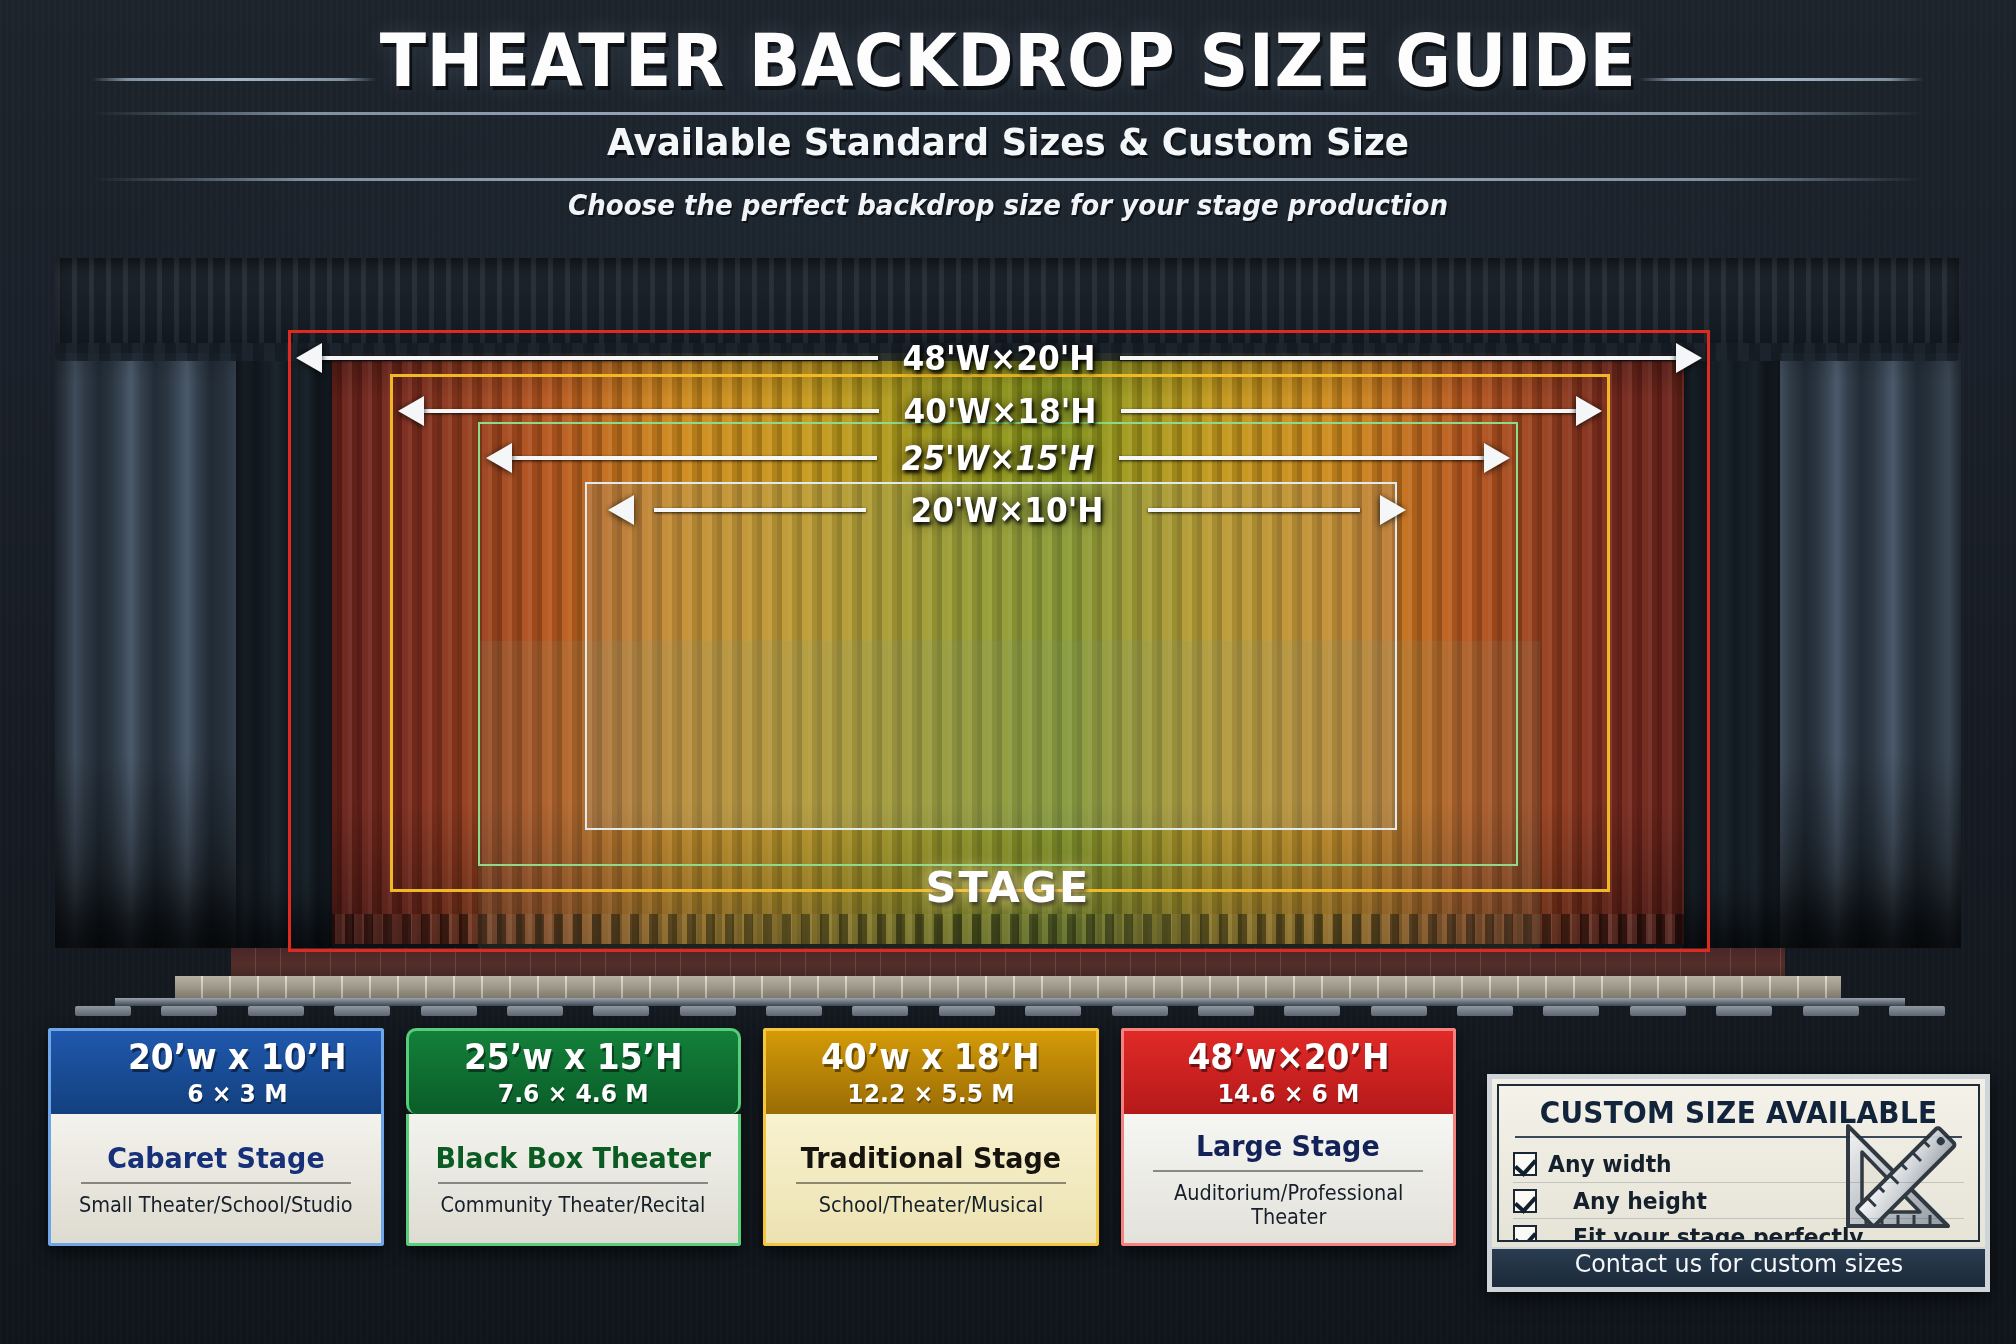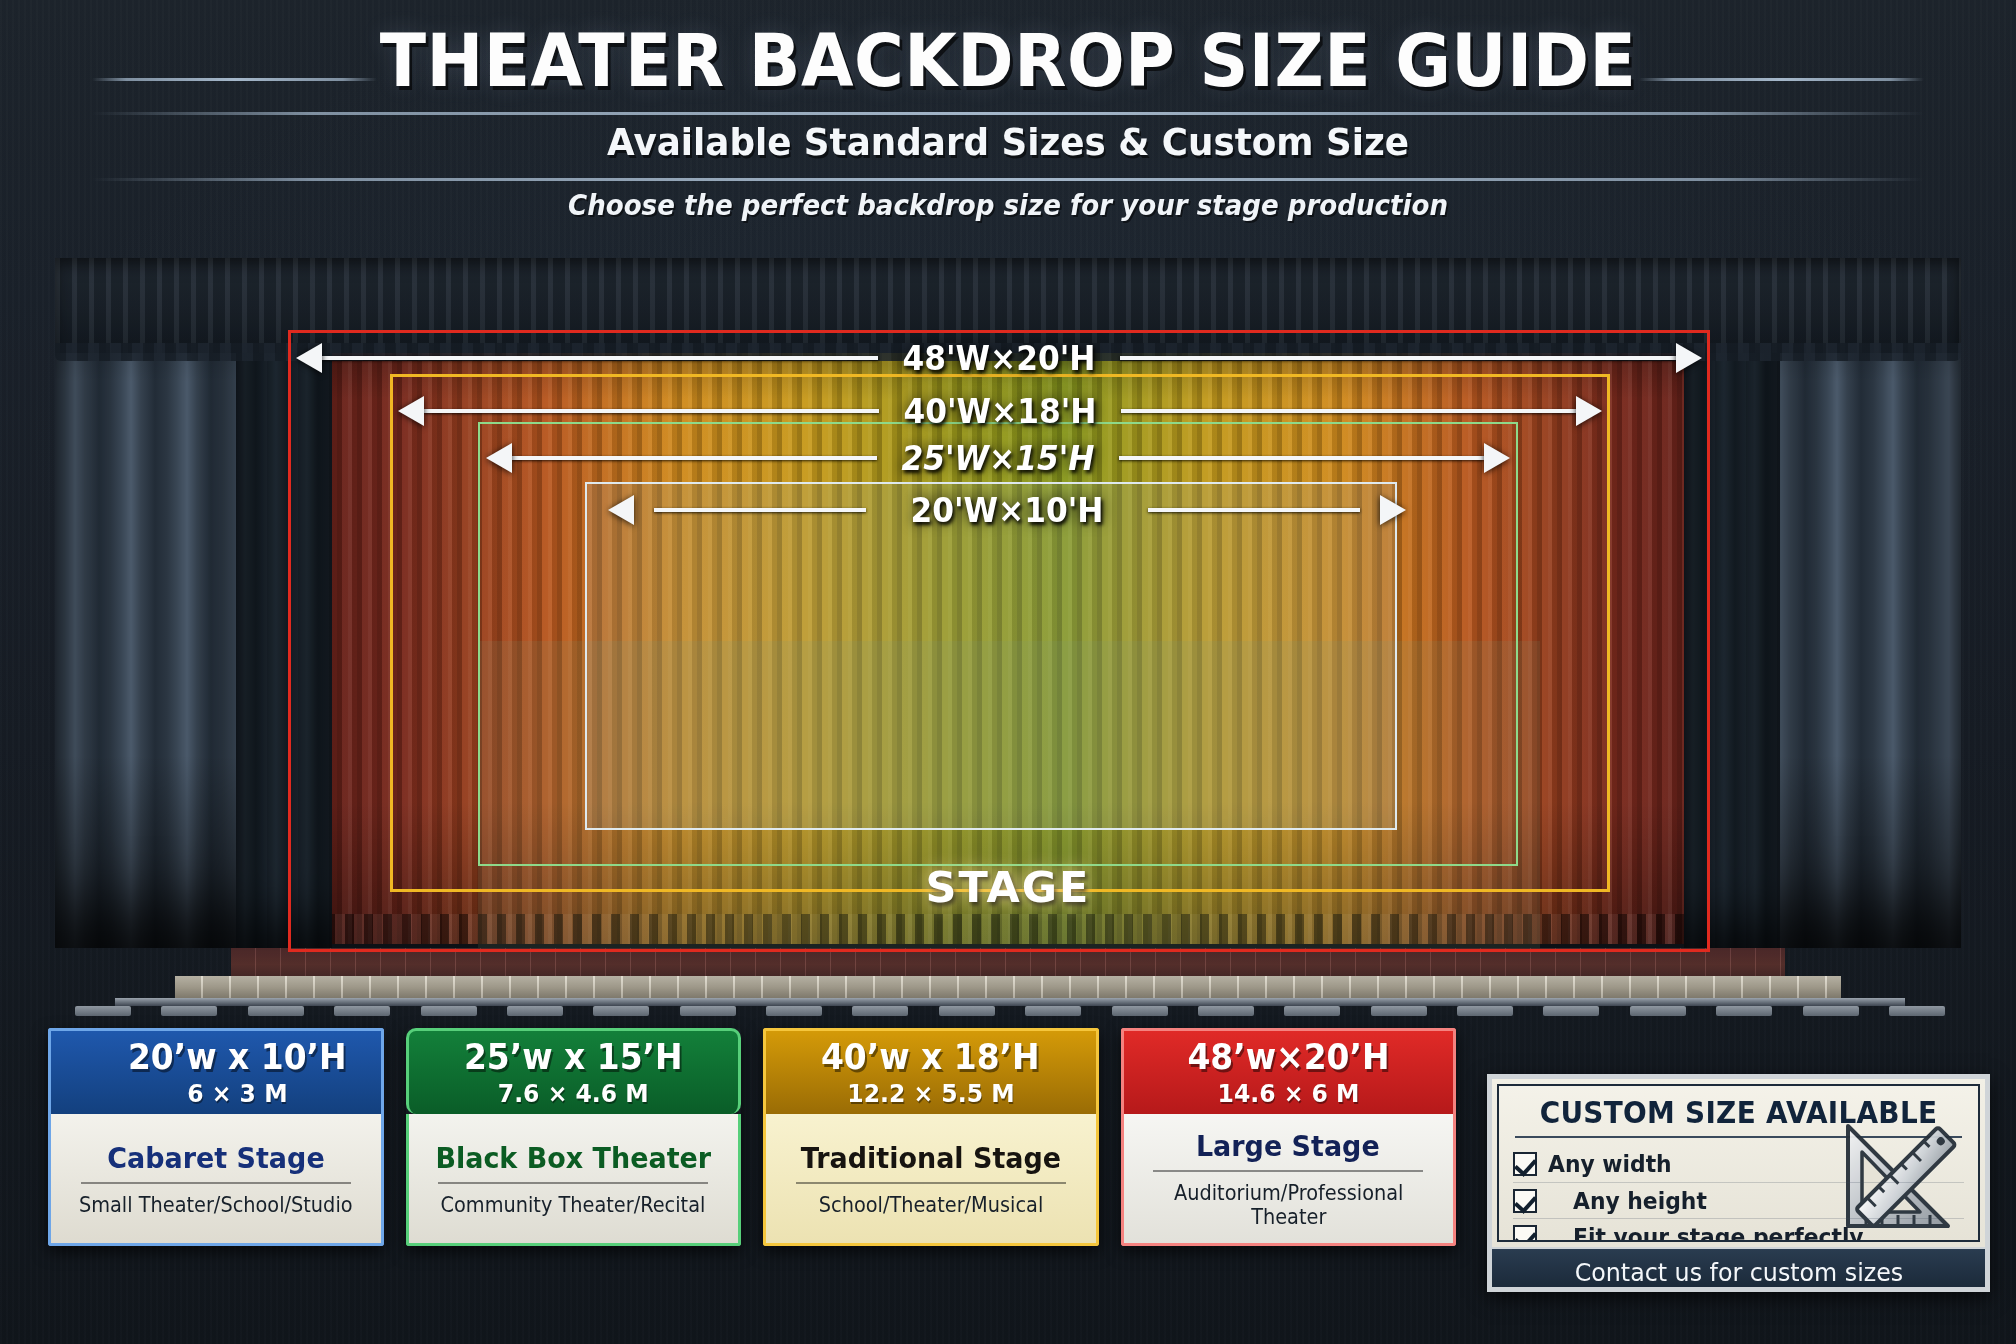--- a/index.html
+++ b/index.html
@@ -352,21 +352,21 @@
     font-size:23px; font-weight:600; color:#16202c;
     transform:scaleX(0.95); transform-origin:0 50%;
     white-space:nowrap;
   }
   #ruler-icon {
     position:absolute; right:6px; bottom:2px; width:136px; height:120px;
     z-index:1; opacity:0.95;
   }
   #custom-footer {
     height:40px; background:linear-gradient(180deg,#2a3c50 0%,#1b2a3a 100%);
-    display:flex; align-items:flex-end; justify-content:center;
+    display:flex; align-items:flex-start; justify-content:center;
     border-top:2px solid #cfd4d8;
   }
   #custom-footer span {
     font-family:"DejaVu Sans", sans-serif;
     font-size:25px; color:#f4f7fa;
     transform:scaleX(0.95); transform-origin:50% 50%;
   }
 </style>
 </head>
 <body>

